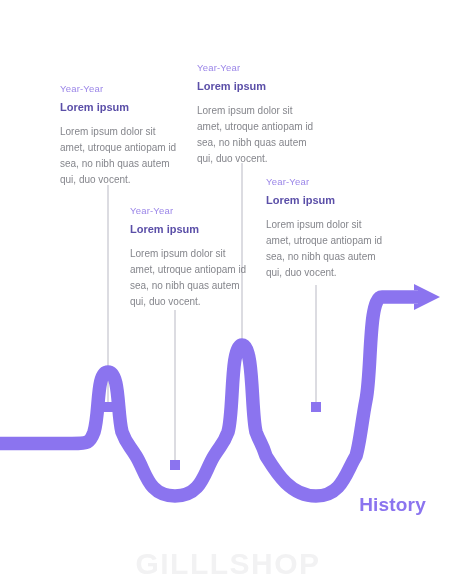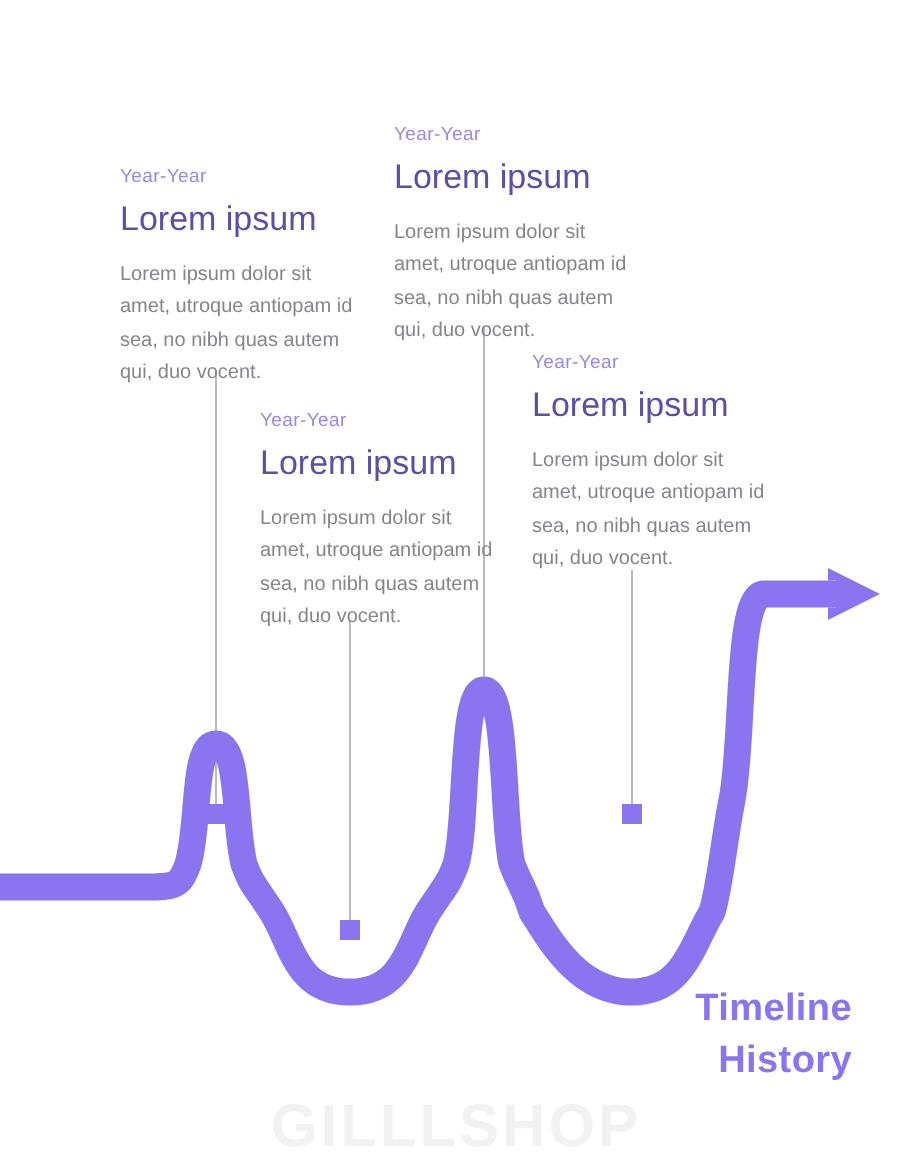--- a/index.html
+++ b/index.html
@@ -42,22 +42,22 @@
   .entry-year {
     font-size: 9.5px;
     font-weight: 400;
     color: #9b86e8;
     letter-spacing: 0.2px;
     margin: 0 0 7px 0;
     line-height: 1.1;
     white-space: nowrap;
   }
   .entry-title {
-    font-size: 17px;
-    font-weight: normal;
+    font-size: 11px;
+    font-weight: bold;
     color: #5b4fa8;
     margin: 0 0 10px 0;
     line-height: 1.1;
     white-space: nowrap;
   }
   .entry-body {
     font-size: 10px;
     font-weight: 400;
     color: #85868c;
     line-height: 1.62;
@@ -159,19 +159,18 @@
     <p class="entry-body">Lorem ipsum dolor sit amet, utroque antiopam id sea, no nibh quas autem qui, duo vocent.</p>
   </div>
 
   <div class="entry" id="entry-4">
     <p class="entry-year">Year-Year</p>
     <p class="entry-title">Lorem ipsum</p>
     <p class="entry-body">Lorem ipsum dolor sit amet, utroque antiopam id sea, no nibh quas autem qui, duo vocent.</p>
   </div>
 
   <div id="timeline-title">
-    <span class="line">Timeline</span>
     <span class="line">History</span>
   </div>
 
   <div id="watermark">GILLLSHOP</div>
 
 </div>
 
 </body></html>

